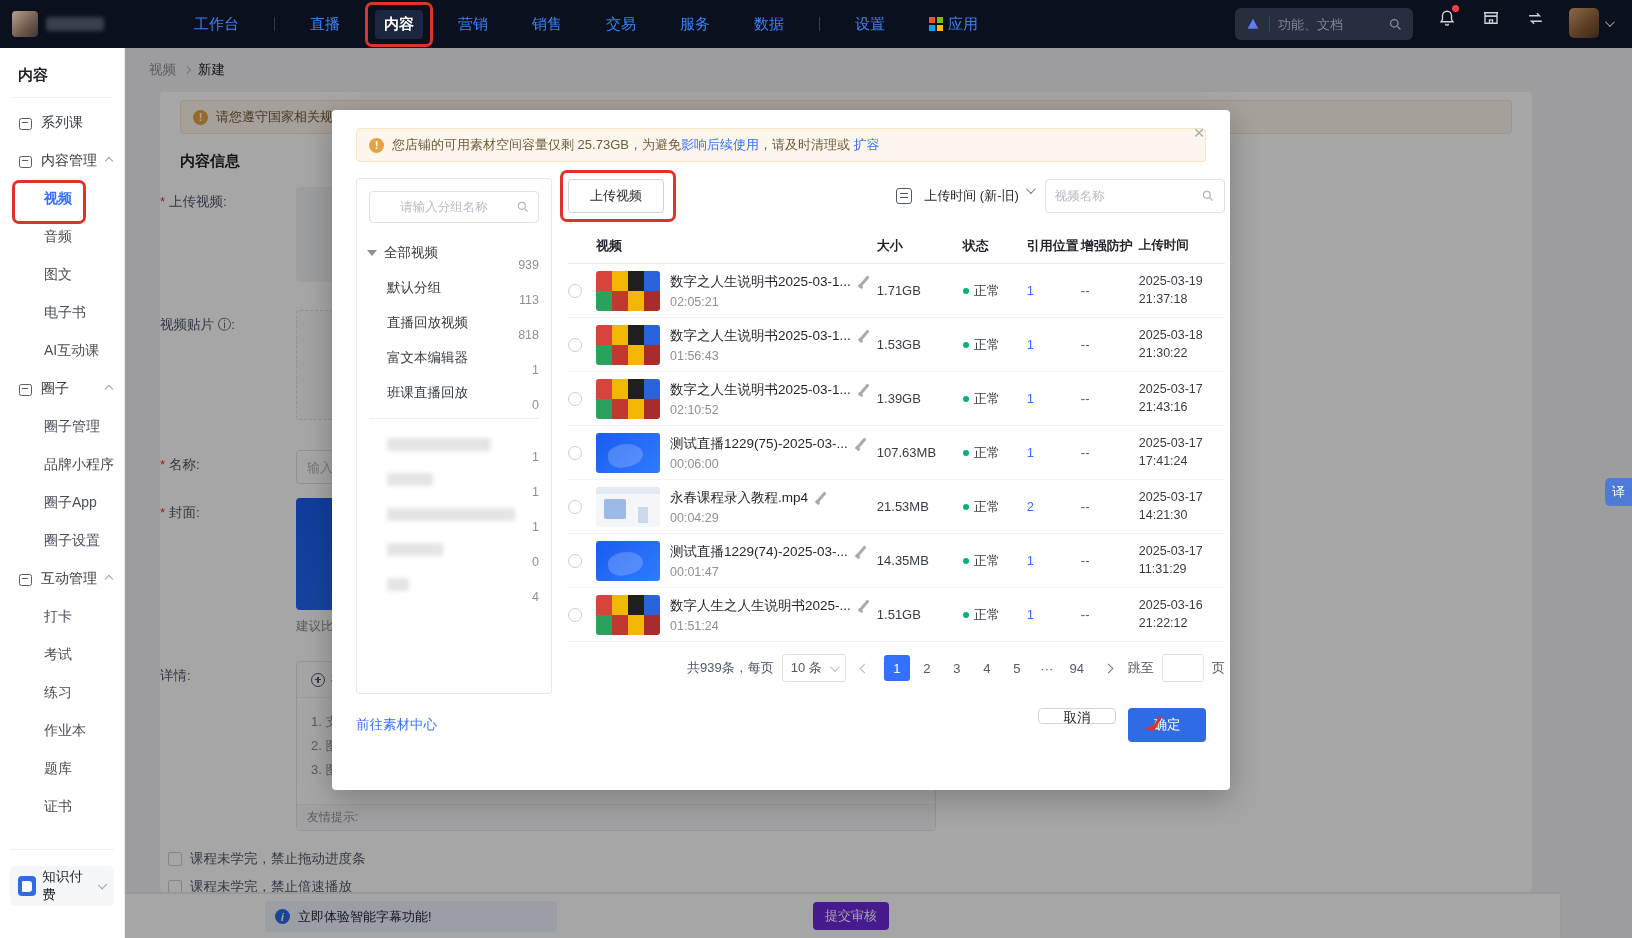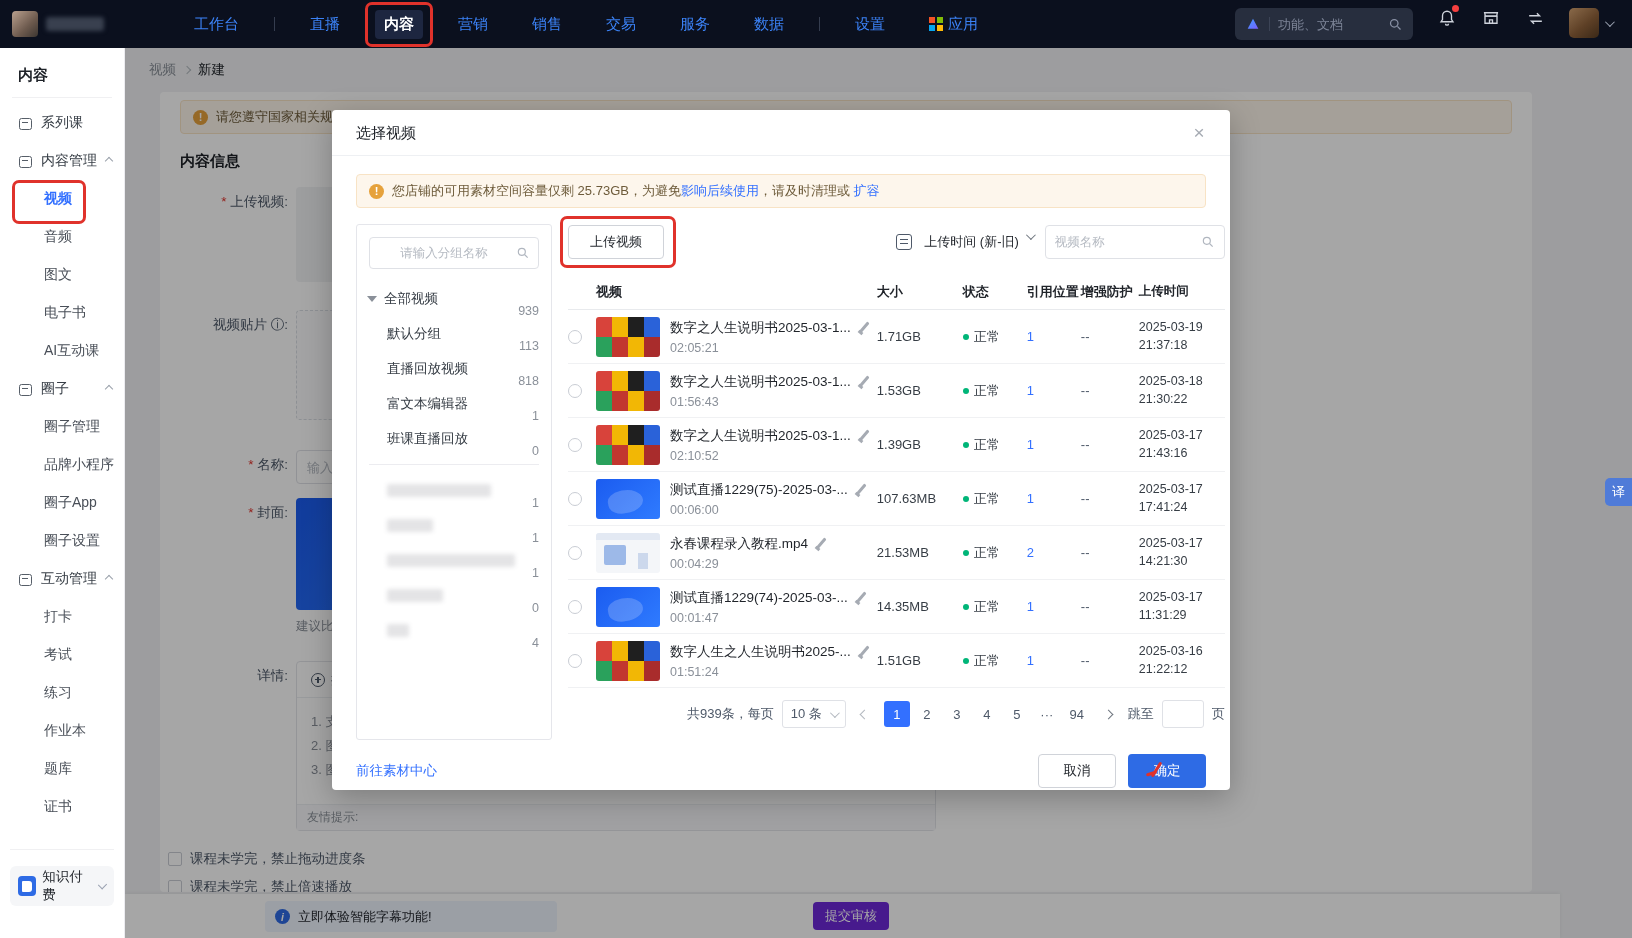--- a/index.html
+++ b/index.html
@@ -62,21 +62,21 @@
   .bc-parent { color:#8a9099; cursor:pointer; }
   .bc-sep { width:6px; height:6px; border-right:1.4px solid #b3b8bf; border-top:1.4px solid #b3b8bf; transform:rotate(45deg); }
   .bc-current { color:#1f2329; }
   .page-card { position:absolute; left:35px; right:100px; top:44px; bottom:46px; background:#ffffff; border-radius:4px; overflow:hidden; }
   .notice { margin:8px 20px 0; height:34px; display:flex; align-items:center; gap:8px; background:#fdf6ec;
     border:1px solid #f8e3c5; border-radius:4px; padding:0 12px; font-size:13px; color:#6d5b3a; }
   .warn-ic { width:15px; height:15px; border-radius:50%; background:#e6a23c; color:#fff; font-size:11px; font-weight:bold;
     display:flex; align-items:center; justify-content:center; flex:none; }
   .section-title { margin:18px 0 0 20px; font-size:15px; color:#1f2329; }
   .frow { display:flex; margin-left:0; }
-  .flabel { width:128px; text-align:right; font-size:13.5px; color:#4e5969; flex:none; padding-top:6px; }
+  .flabel { width:128px; font-size:13.5px; color:#4e5969; flex:none; padding-top:6px; }
   .flabel.required::before { content:"* "; color:#e0322b; }
   .ffield { margin-left:8px; }
   .mt16{margin-top:16px;} .mt28{margin-top:28px;} .mt30{margin-top:30px;} .mt14{margin-top:14px;} .mt26{margin-top:26px;}
   .upload-box { width:250px; height:95px; background:#f2f3f5; border-radius:4px; }
   .sticker-box { width:250px; height:110px; background:#fbfbfc; border:1px dashed #d9dde3; border-radius:4px; }
   .name-input { width:360px; height:34px; border:1px solid #dfe1e6; border-radius:4px; font-size:13px; color:#1f2329;
     padding:0 10px; font-family:inherit; outline:none; background:#fff; }
   .name-input::placeholder { color:#b5bac2; }
   .cover-box { width:200px; height:112px; border-radius:4px; background:linear-gradient(135deg,#1b5cf0,#2f7bff); position:relative; overflow:hidden; }
   .cover-box::after { content:""; position:absolute; left:20%; top:30%; width:55%; height:55%;
@@ -183,21 +183,21 @@
   .chev-right { width:7px; height:7px; border-right:1.5px solid #6e757e; border-top:1.5px solid #6e757e; transform:rotate(45deg); }
   .pg-pages { display:flex; align-items:center; gap:4px; }
   .pg-page { min-width:26px; height:26px; border:none; background:transparent; font-size:13px; color:#4e5969; border-radius:3px; cursor:pointer; font-family:inherit; }
   .pg-page.is-active { background:#3370ff; color:#fff; }
   .pg-input { width:42px; height:28px; border:1px solid #dfe1e6; border-radius:3px; outline:none; font-family:inherit; padding:0 6px; font-size:13px; }
 
   
   .modal-foot { display:flex; align-items:center; margin:14px 24px 0; }
   .foot-link { font-size:13.5px; color:#3370ff; cursor:pointer; }
   .foot-btns { margin-left:auto; display:flex; gap:12px; }
-  .cancel-btn { width:78px; height:34px; background:#fff; border:1px solid #d0d3d9; border-radius:4px; font-size:13.5px; color:#1f2329; font-family:inherit; cursor:pointer; }
+  .cancel-btn { width:78px; height:16px; background:#fff; border:1px solid #d0d3d9; border-radius:4px; font-size:13.5px; color:#1f2329; font-family:inherit; cursor:pointer; }
   .confirm-btn { position:relative; width:78px; height:34px; background:#2e6be5; border:none; border-radius:4px; font-size:13.5px; color:#fff; font-family:inherit; cursor:pointer; }
   .scribble { position:absolute; left:20px; top:6px; width:16px; height:20px; pointer-events:none; }
   .scribble::before { content:""; position:absolute; left:7px; top:1px; width:3px; height:17px; background:#e0322b; transform:rotate(32deg); border-radius:2px; }
   .scribble::after { content:""; position:absolute; left:-2px; top:12px; width:11px; height:3px; background:#e0322b; transform:rotate(-18deg); border-radius:2px; }
 
   .float-translate { position:absolute; right:0; top:478px; width:27px; height:28px; background:#4f7bd8; color:#fff;
     border-radius:5px 0 0 5px; display:flex; align-items:center; justify-content:center; font-size:13px; z-index:12; cursor:pointer; }
 
   svg.ico { display:block; }
 </style>
@@ -527,21 +527,20 @@
         <span class="info-blue">i</span>
         <span>立即体验智能字幕功能!</span>
       </div>
       <button class="submit-btn">提交审核</button>
     </div>
   </main>
 
   <div class="overlay"></div>
 
   <section class="modal">
-    <div class="modal-head">选择视频</div>
     <div class="modal-close">×</div>
 
     <div class="storage">
       <span class="warn-ic">!</span>
       <span>
         <span>您店铺的可用素材空间容量仅剩 25.73GB，为避免</span><a class="blue-link">影响后续使用</a><span>，请及时清理或 </span><a class="blue-link">扩容</a>
       </span>
     </div>
 
     <div class="modal-body">

